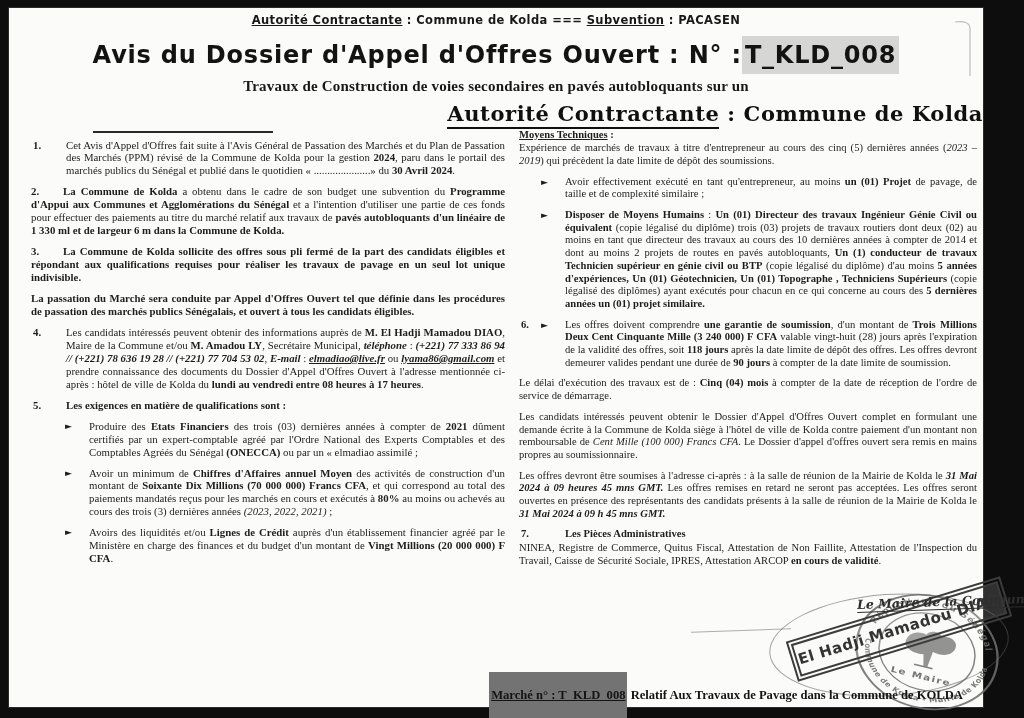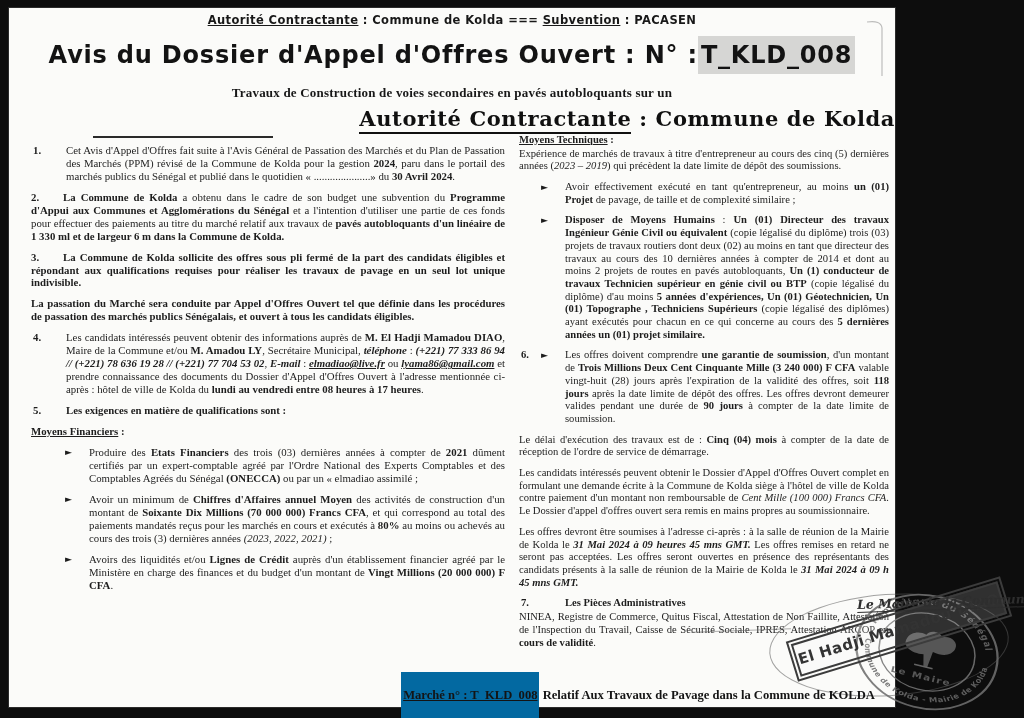--- a/index.html
+++ b/index.html
@@ -1,42 +1,42 @@
 <!DOCTYPE html>
 <html><head>
 <meta charset="utf-8">
 <style>
   html,body{margin:0;padding:0;}
   body{
     width:1024px;height:718px;position:relative;background:#0d0d0d;
     font-family:"Liberation Serif", serif;color:#1f1f1f;overflow:hidden;
   }
   .page{
-    position:absolute;left:8px;top:7px;width:888px;height:701px;
+    position:absolute;left:8px;top:7px;width:976px;height:701px;
     background:#fbfbf9;border:1px solid #2b2b2b;box-sizing:border-box;
   }
   .corner-curl{
     position:absolute;right:8px;top:10px;width:22px;height:60px;opacity:.55;
   }
   
   .topline{
     text-align:center;margin-top:5px;
     font-family:"DejaVu Sans", sans-serif;font-weight:bold;
     font-size:11.5px;letter-spacing:.4px;color:#181818;
   }
   .u1{text-decoration:underline;}
   .main-title{
     text-align:center;margin-top:14px;
     font-family:"DejaVu Sans", sans-serif;font-weight:bold;
     font-size:24px;letter-spacing:.8px;color:#131313;
   }
   .ref-hl{background:#d6d6d4;padding:5px 3px;}
   .subtitle{
-    text-align:center;margin-top:16px;
-    font-weight:bold;font-size:13px;letter-spacing:.2px;color:#181818;
+    text-align:center;margin-top:8px;
+    font-weight:bold;font-size:15px;letter-spacing:.2px;color:#181818;
     line-height:1.3;
   }
   .heading{
     text-align:right;margin-top:4px;
     font-family:"DejaVu Serif", serif;font-weight:bold;
     font-size:21px;letter-spacing:.6px;color:#101010;
   }
   .heading .u2{border-bottom:2.5px solid #101010;padding-bottom:1px;}
   
   .cols{display:flex;gap:14px;padding:3px 6px 0 22px;box-sizing:border-box;}
@@ -80,21 +80,21 @@
     position:absolute;left:188px;top:8px;width:170px;
     font-family:"DejaVu Serif", serif;font-style:italic;font-weight:bold;
     font-size:12.5px;color:#2e2e2e;border-bottom:1.4px solid #2e2e2e;
     transform:rotate(-2deg);white-space:nowrap;
   }
   
   .footer{
     position:absolute;right:4px;bottom:4px;width:506px;text-align:center;
     font-weight:bold;font-size:12.6px;color:#141414;white-space:nowrap;
   }
-  .footer .hl{background:#0369a1;text-decoration:underline;padding:16px 2px;}
+  .footer .hl{background:#737373;text-decoration:underline;padding:16px 2px;}
 </style>
 </head>
 <body>
 
 <div class="page">
 
   <svg class="corner-curl" viewBox="0 0 22 60">
     <path d="M2,4 Q16,2 17,10 L17,58" fill="none" stroke="#8a8a8a" stroke-width="1.2"></path>
   </svg>
 
@@ -139,23 +139,20 @@
       <p class="blk hang">
         <span class="num">4.</span>
         <span><span>Les candidats intéressés peuvent obtenir des informations auprès de </span><span class="rb">M. El Hadji Mamadou DIAO</span><span>, Maire de la Commune et/ou </span><span class="rb">M. Amadou LY</span><span>, Secrétaire Municipal, </span><span class="rb ri">téléphone</span><span> : </span><span class="rb ri">(+221) 77 333 86 94 // (+221) 78 636 19 28 // (+221) 77 704 53 02</span><span>, </span><span class="rb ri">E-mail</span><span> : </span><span class="rb ri ru">elmadiao@live.fr</span><span> ou </span><span class="rb ri ru">lyama86@gmail.com</span><span> et prendre connaissance des documents du Dossier d'Appel d'Offres Ouvert à l'adresse mentionnée ci-après : hôtel de ville de Kolda du </span><span class="rb">lundi au vendredi entre 08 heures à 17 heures</span><span>.</span></span>
       </p>
 
       <p class="blk hang">
         <span class="num">5.</span>
         <span><span class="rb">Les exigences en matière de qualifications sont :</span></span>
       </p>
 
-      <p class="blk subhead">
-        <span><span class="rb ru">Moyens Financiers</span><span class="rb"> :</span></span>
-      </p>
 
       <p class="blk bul">
         <span class="arrow">►</span>
         <span><span>Produire des </span><span class="rb">Etats Financiers</span><span> des trois (03) dernières années à compter de </span><span class="rb">2021</span><span> dûment certifiés par un expert-comptable agréé par l'Ordre National des Experts Comptables et des Comptables Agréés du Sénégal </span><span class="rb">(ONECCA)</span><span> ou par un « elmadiao assimilé ;</span></span>
       </p>
       <p class="blk bul">
         <span class="arrow">►</span>
         <span><span>Avoir un minimum de </span><span class="rb">Chiffres d'Affaires annuel Moyen</span><span> des activités de construction d'un montant de </span><span class="rb">Soixante Dix Millions (70 000 000) Francs CFA</span><span>, et qui correspond au total des paiements mandatés reçus pour les marchés en cours et exécutés à </span><span class="rb">80%</span><span> au moins ou achevés au cours des trois (3) dernières années </span><span class="ri">(2023, 2022, 2021)</span><span> ;</span></span>
       </p>
       <p class="blk bul">

